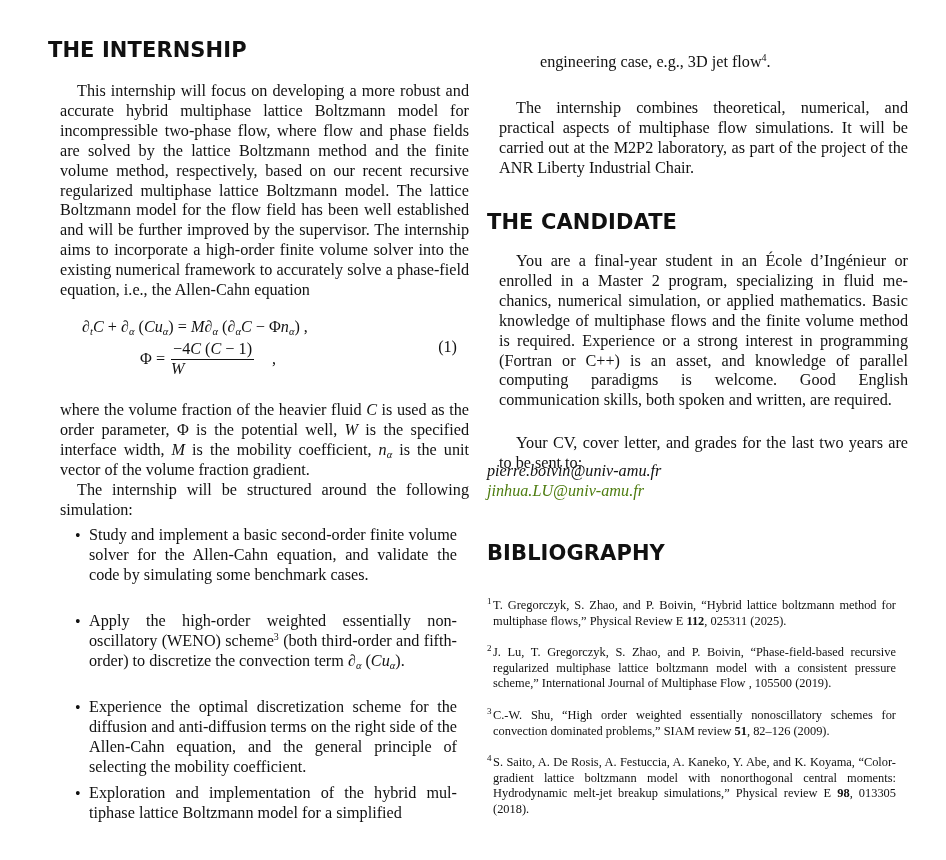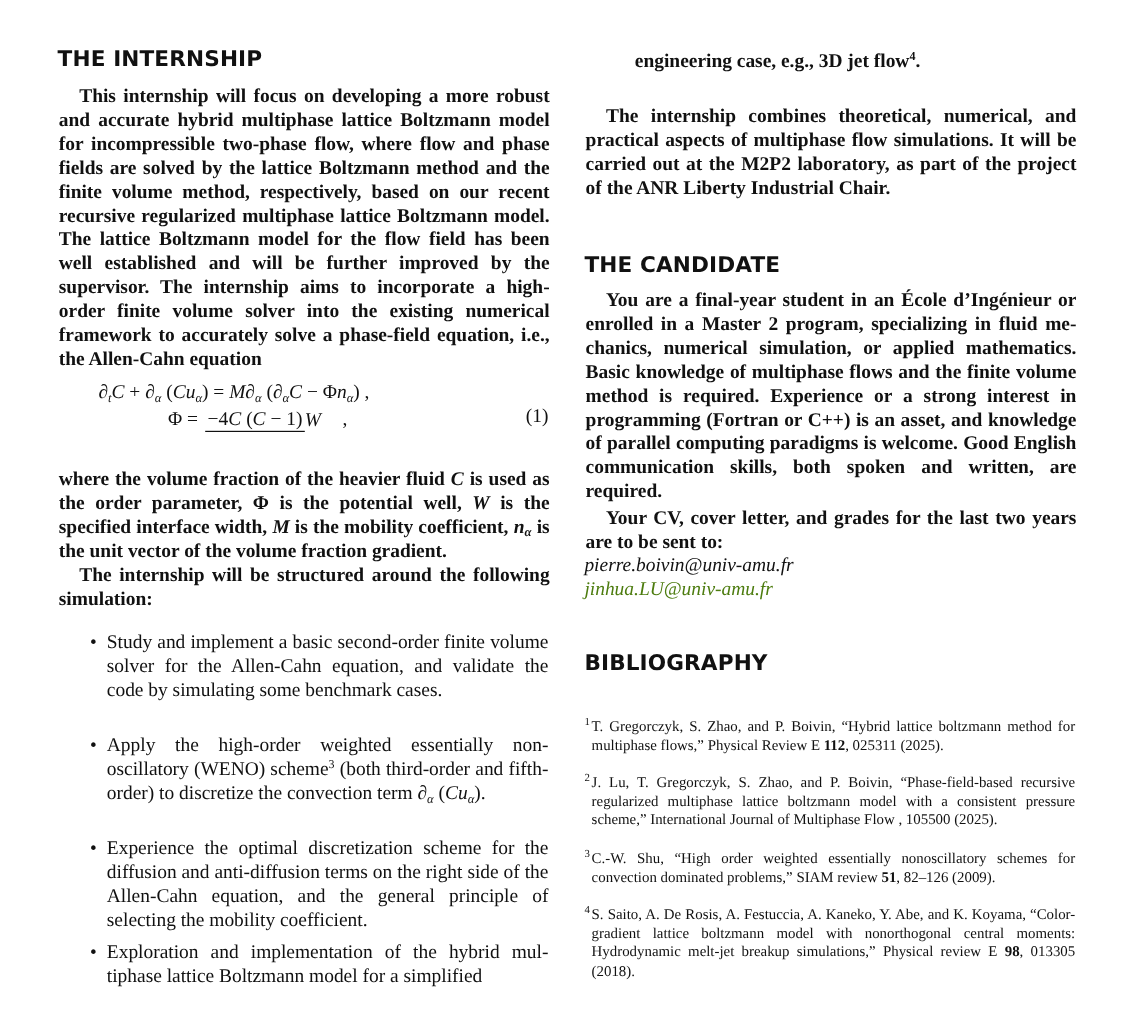--- a/index.html
+++ b/index.html
@@ -21,35 +21,34 @@
     position: absolute;
     top: 0;
     width: 409px;
   }
   .col-left { left: 48px; }
   .col-right { left: 487px; }
 
   .heading {
     font-family: "DejaVu Sans", "Liberation Sans", sans-serif;
     font-weight: bold;
-    font-size: 18px;
+    font-size: 21px;
     letter-spacing: 0.1px;
     line-height: 20px;
     position: absolute;
     left: 0;
     margin: 0;
   }
   .para {
     position: absolute;
     left: 0;
     width: 409px;
     text-align: justify;
-    margin: 1px;
+    margin: 12px;
     hyphens: manual;
-    font-weight: bold;
   }
   .indent { text-indent: 17px; }
   .math { font-style: italic; }
   sup { font-size: 10px; line-height: 0; vertical-align: 6px; }
   sub { font-size: 10.5px; line-height: 0; vertical-align: -3px; font-style: italic; }
 
   
   .equation {
     position: absolute;
     left: 0;
@@ -64,22 +63,22 @@
   .eq-line2 {
     position: absolute;
     left: 92px;
     top: 22px;
     white-space: nowrap;
     display: flex;
     align-items: center;
   }
   .frac {
     display: inline-flex;
-    flex-direction: row;
-    align-items: flex-end;
+    flex-direction: column;
+    align-items: flex-start;
     margin: 0 18px 0 6px;
   }
   .frac .num { border-bottom: 1px solid #111; padding: 0 2px; line-height: 19px; }
   .frac .den { line-height: 19px; }
   .eq-number {
     position: absolute;
     right: 0;
     top: 20px;
   }
 
@@ -202,21 +201,21 @@
 
   <h2 class="heading" style="top:543px;">BIBLIOGRAPHY</h2>
 
   <div class="bib" style="top:598px;">
     <div class="bib-item" style="top:0px;">
       <sup class="bib-num">1</sup>
       <span class="bib-text"><span>T. Gregorczyk, S. Zhao, and P. Boivin, “Hybrid lattice boltzmann method for multiphase flows,” Physical Review E </span><b>112</b><span>, 025311 (2025).</span></span>
     </div>
     <div class="bib-item" style="top:47px;">
       <sup class="bib-num">2</sup>
-      <span class="bib-text">J. Lu, T. Gregorczyk, S. Zhao, and P. Boivin, “Phase-field-based recursive regularized multiphase lattice boltzmann model with a consistent pressure scheme,” International Journal of Multiphase Flow , 105500 (2025).</span>
+      <span class="bib-text">J. Lu, T. Gregorczyk, S. Zhao, and P. Boivin, “Phase-field-based recursive regularized multiphase lattice boltzmann model with a consistent pressure scheme,” International Journal of Multiphase Flow , 105500 (2019).</span>
     </div>
     <div class="bib-item" style="top:110px;">
       <sup class="bib-num">3</sup>
       <span class="bib-text"><span>C.-W. Shu, “High order weighted essentially nonoscillatory schemes for convection dominated problems,” SIAM review </span><b>51</b><span>, 82–126 (2009).</span></span>
     </div>
     <div class="bib-item" style="top:157px;">
       <sup class="bib-num">4</sup>
       <span class="bib-text"><span>S. Saito, A. De Rosis, A. Festuccia, A. Kaneko, Y. Abe, and K. Koyama, “Color-gradient lattice boltzmann model with nonorthogonal central moments: Hydrodynamic melt-jet breakup simulations,” Physical review E </span><b>98</b><span>, 013305 (2018).</span></span>
     </div>
   </div>

